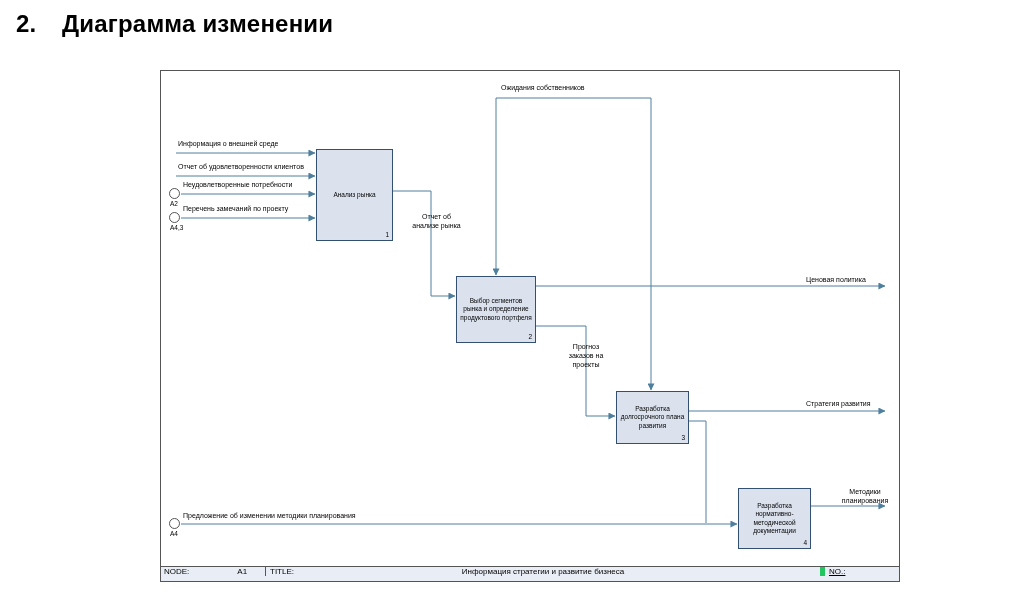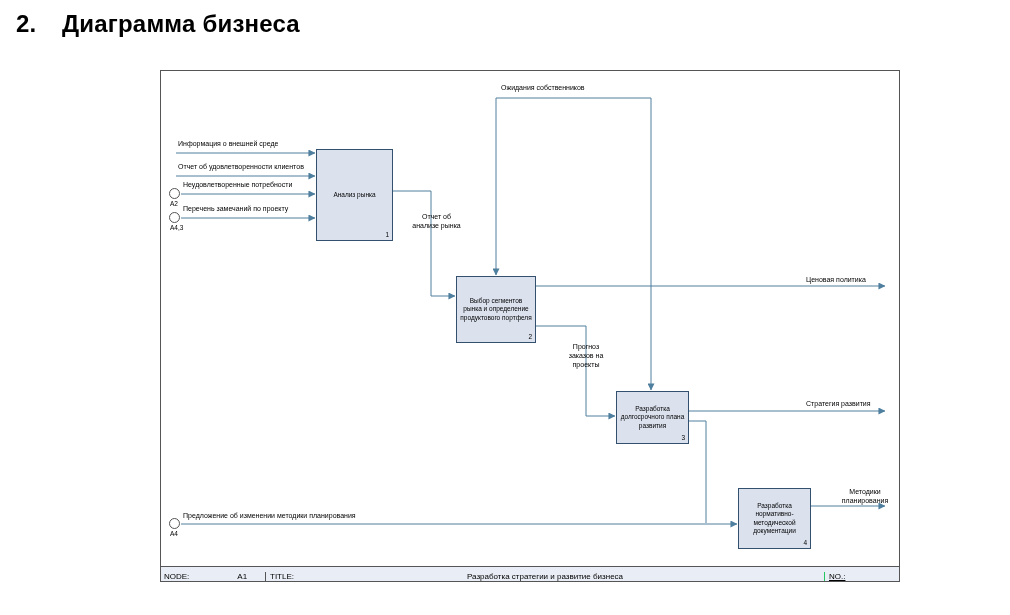--- a/index.html
+++ b/index.html
@@ -22,34 +22,34 @@
   .pbox .bnum { position:absolute; right:3px; bottom:1px; font-size:6.5px; }
 
   .flbl { position:absolute; font-size:7px; line-height:1.25; white-space:nowrap; }
   .flbl.wrap { white-space:normal; text-align:center; }
   .ref { position:absolute; font-size:6.5px; }
   .ring { position:absolute; width:11px; height:11px; border:1px solid #555;
     border-radius:50%; background:#fff; }
 
   .footer { position:absolute; left:0; bottom:0; width:100%; height:15px;
     border-top:1px solid #555; background:#e9edf5; display:flex;
-    font-size:8px; align-items:flex-end; }
+    font-size:8px; align-items:flex-start; }
   .fc { display:flex; align-items:center; }
   .fc-node { width:105px; border-right:1px solid #555; padding-left:3px; }
   .fc-node .node-val { margin-left:48px; }
-  .fc-title { flex:1; border-right:1px solid #22c55e; padding-left:4px; position:relative; }
+  .fc-title { flex:1; border-right:5px solid #22c55e; padding-left:4px; position:relative; }
   .fc-title .title-val { position:absolute; left:0; right:0; text-align:center; }
   .fc-no { width:74px; padding-left:4px;text-decoration:underline; }
 </style>
 </head>
 <body>
 
 <div class="heading">
   <span class="num">2.</span>
-  <span>Диаграмма бизнеса</span>
+  <span>Диаграмма изменении</span>
 </div>
 
 <div class="frame">
 
   <svg class="wires" viewBox="0 0 740 512">
     <defs>
       <marker id="ar" viewBox="0 0 8 8" refX="7.5" refY="4" markerWidth="7" markerHeight="7" orient="auto">
         <path d="M0 0 L8 4 L0 8 Z" fill="#4e7f9e"></path>
       </marker>
     </defs>
@@ -107,20 +107,20 @@
   <div class="flbl" style="left:22px; top:441px;">Предложение об изменении методики планирования</div>
   <div class="ref" style="left:9px; top:459px;">А4</div>
 
   <div class="footer">
     <div class="fc fc-node">
       <span>NODE:</span>
       <span class="node-val">A1</span>
     </div>
     <div class="fc fc-title">
       <span>TITLE:</span>
-      <span class="title-val">Разработка стратегии и развитие бизнеса</span>
+      <span class="title-val">Информация стратегии и развитие бизнеса</span>
     </div>
     <div class="fc fc-no">
       <span>NO.:</span>
     </div>
   </div>
 
 </div>
 
 </body></html>

